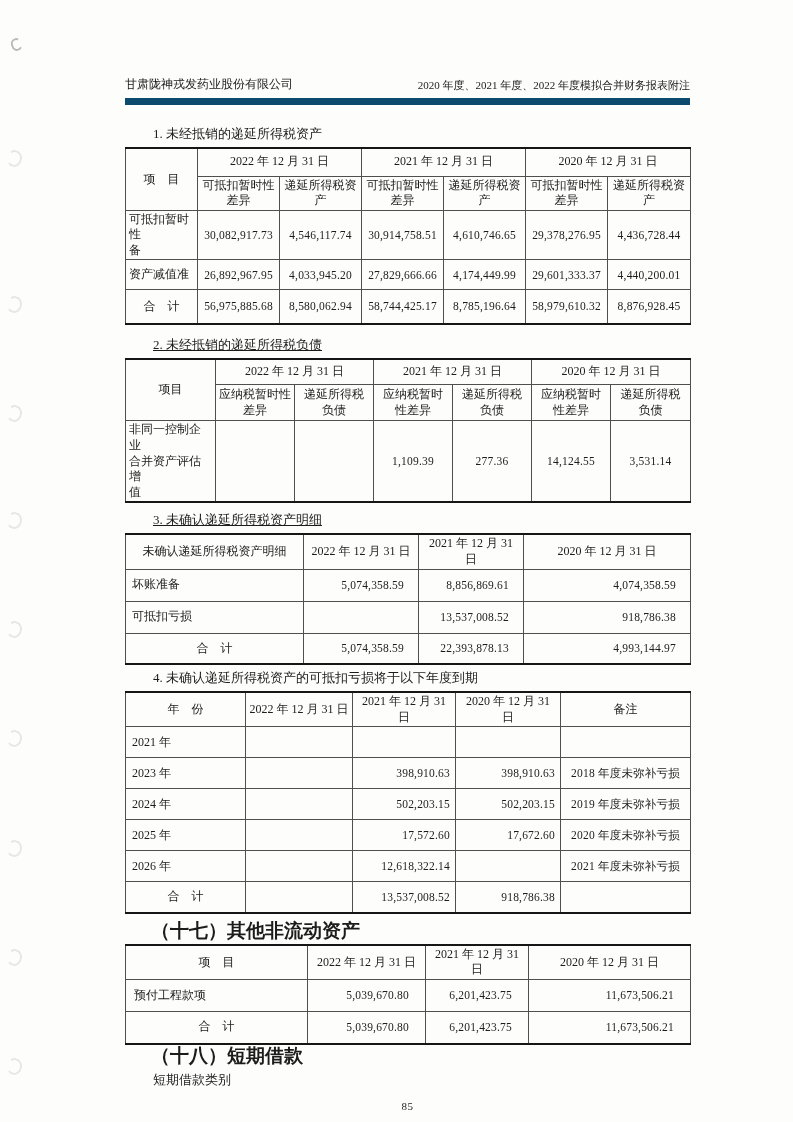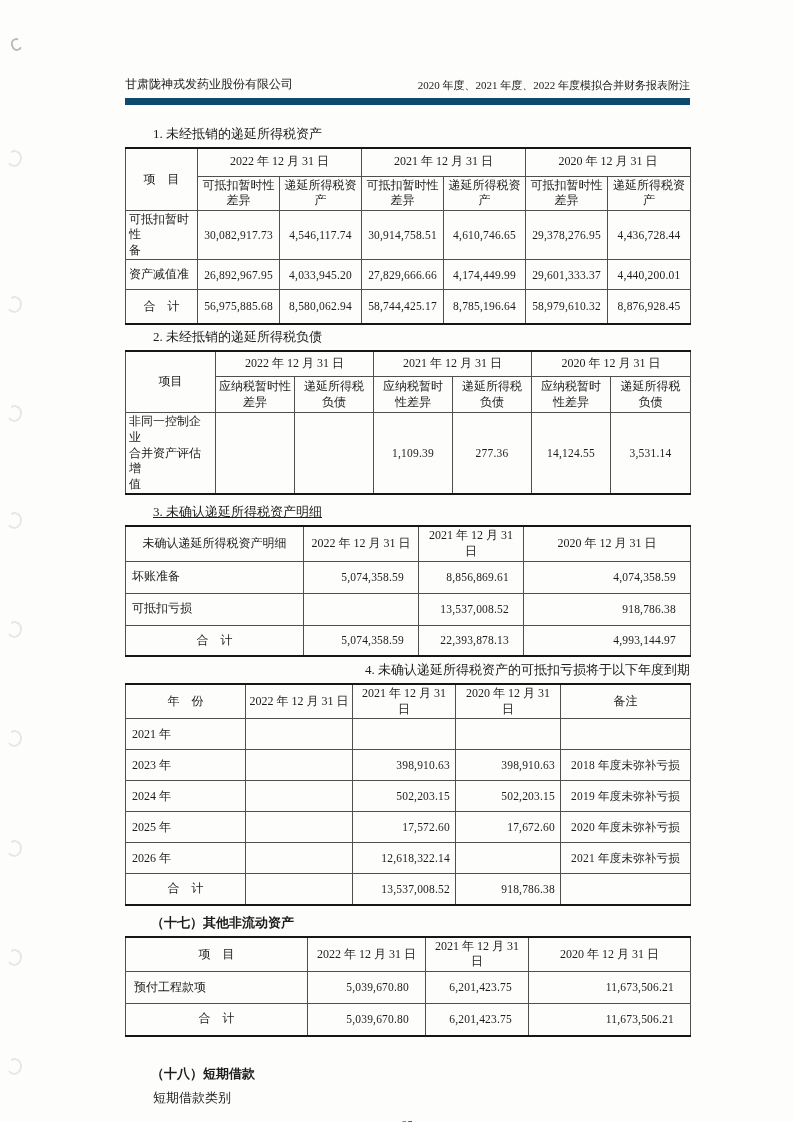--- a/index.html
+++ b/index.html
@@ -18,21 +18,21 @@
   .speck{position:absolute;left:11px;top:38px;width:7px;height:9px;
     border:2px solid #b9b9b6;border-right-color:transparent;border-radius:50%;transform:rotate(-20deg);}
   .content{width:565px;margin-left:125px;}
   .hdr{
     display:flex;justify-content:space-between;align-items:flex-end;
     padding-top:76px;padding-bottom:5px;border-bottom:7px solid #0c4a6e;
     font-size:12px;white-space:nowrap;
   }
   .hdr .rt{font-size:11px;}
   .sec-num{font-size:13px;margin:20px 0 0 28px;line-height:18px;}
-  .sec-bold{font-size:13px;font-weight:bold;margin:8px 0 0 26px;line-height:18px;}
+  .sec-bold{font-size:19px;font-weight:bold;margin:8px 0 0 26px;line-height:18px;}
   .plain{font-size:13px;margin:7px 0 0 28px;line-height:16px;}
   table.t{
     border-collapse:collapse;table-layout:fixed;width:565px;
     font-size:12px;margin-top:4px;
     border-top:2.5px solid #161616;border-bottom:2.5px solid #161616;
   }
   table.t td{
     border:1px solid #4f4f4f;padding:1px 3px;text-align:center;
     vertical-align:middle;line-height:1.3;overflow:hidden;
   }
@@ -42,22 +42,22 @@
   .rgt{text-align:right !important;}
   .pl6{padding-left:6px !important;margin-top:32px;}
   .pl8{padding-left:8px !important;}
   .pr5{padding-right:5px !important;}
   .pr14{padding-right:14px !important;}
   .pr16{padding-right:16px !important;}
   tr.h26{height:26px;}tr.h28{height:28px;}tr.h30{height:30px;}
   tr.h31{height:31px;}tr.h32{height:32px;}tr.h34{height:34px;}
   tr.h36{height:36px;}tr.h38{height:38px;}tr.h50{height:50px;margin-left:42px;}
   .t1{margin-top:5px;}
-  .m3{margin-top:3px;}.m6{margin-top:8px;text-decoration:underline;}.m4{margin-top:4px;text-align:right;}
-  .h18m{margin-top:28px;}
+  .m3{margin-top:11px;text-decoration:underline;}.m6{margin-top:8px;text-decoration:underline;}.m4{margin-top:4px;}
+  .h18m{margin-top:2px;}
   .pageno{text-align:center;font-size:11px;margin-top:12px;letter-spacing:0.5px;}
 </style>
 </head>
 <body>
 
 <div class="page">
 
   <div class="speck"></div>
   <div class="ring" style="top:150px"></div>
   <div class="ring" style="top:296px"></div>

